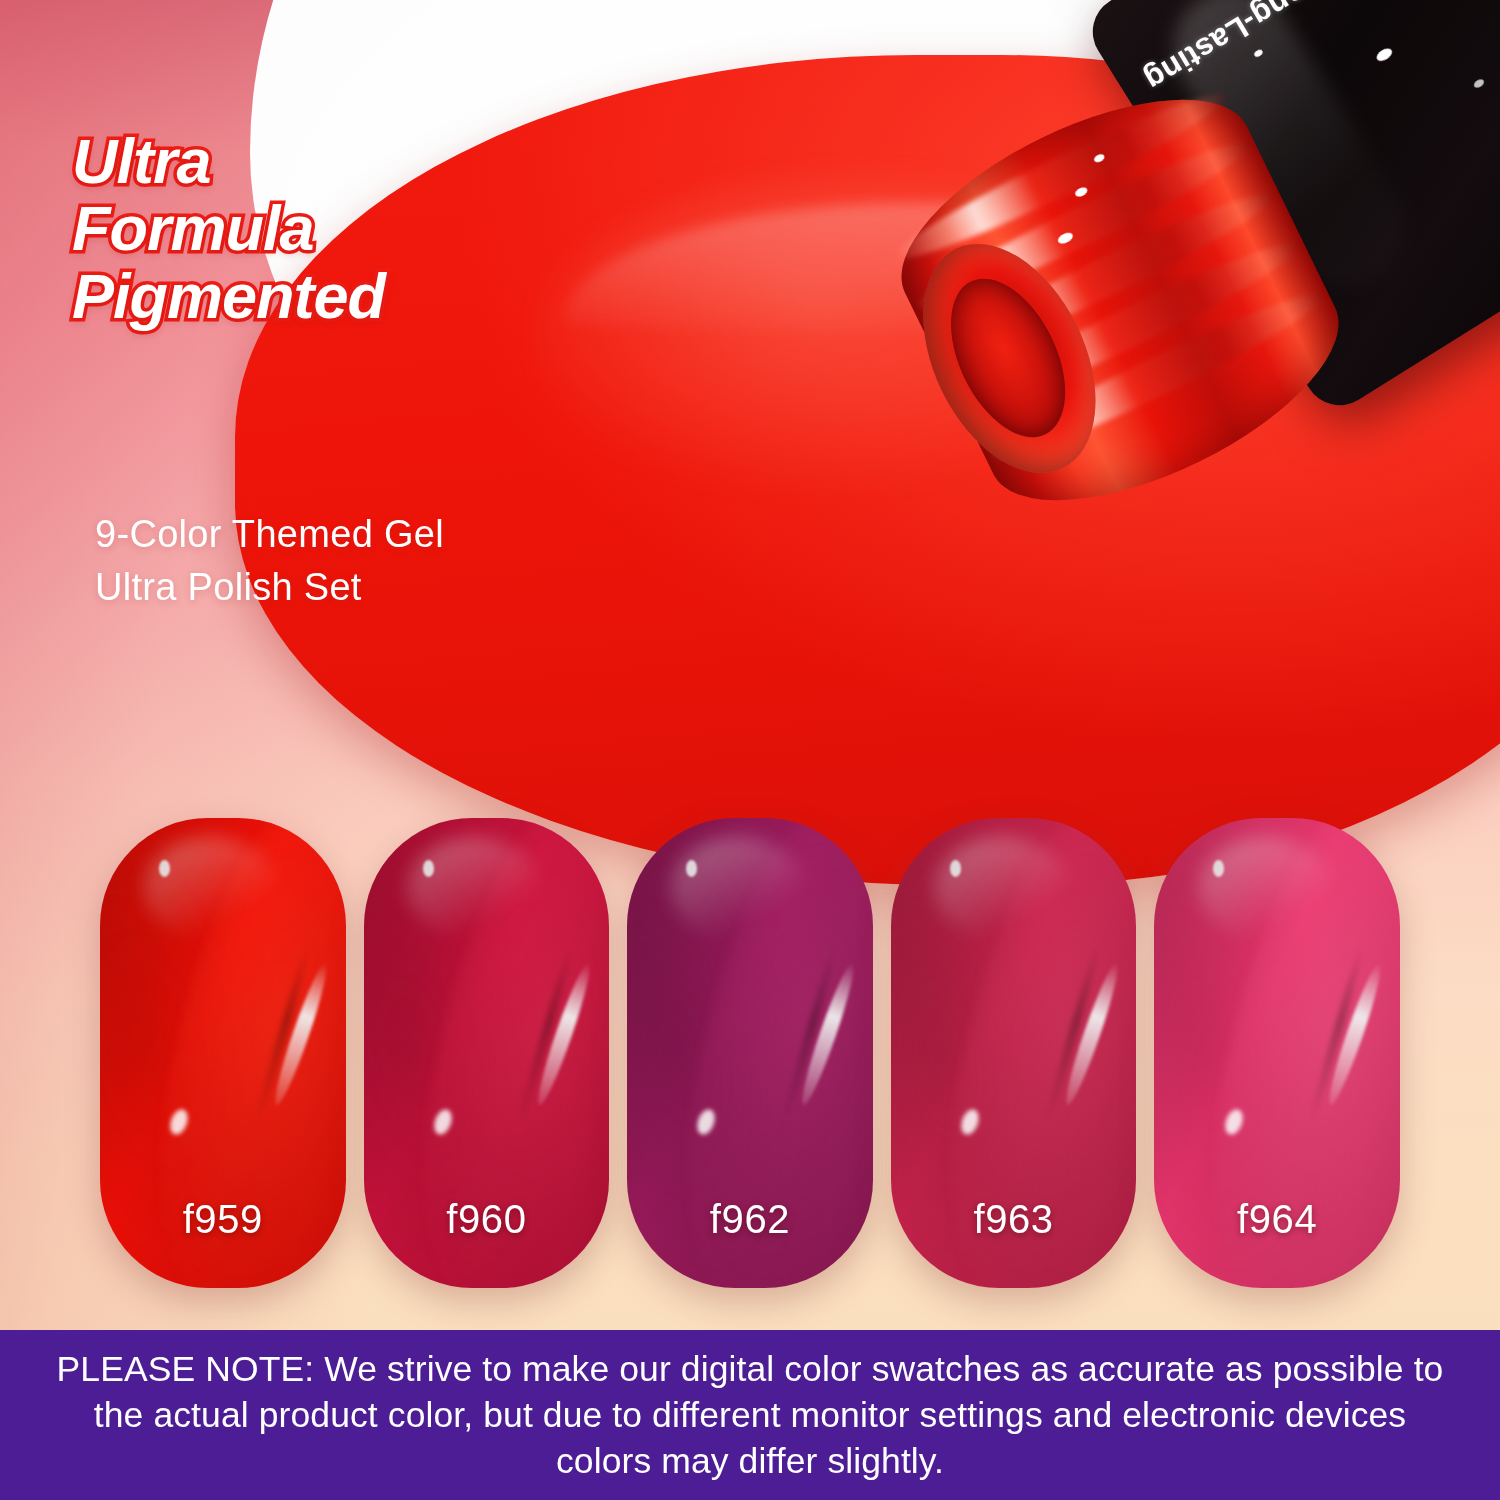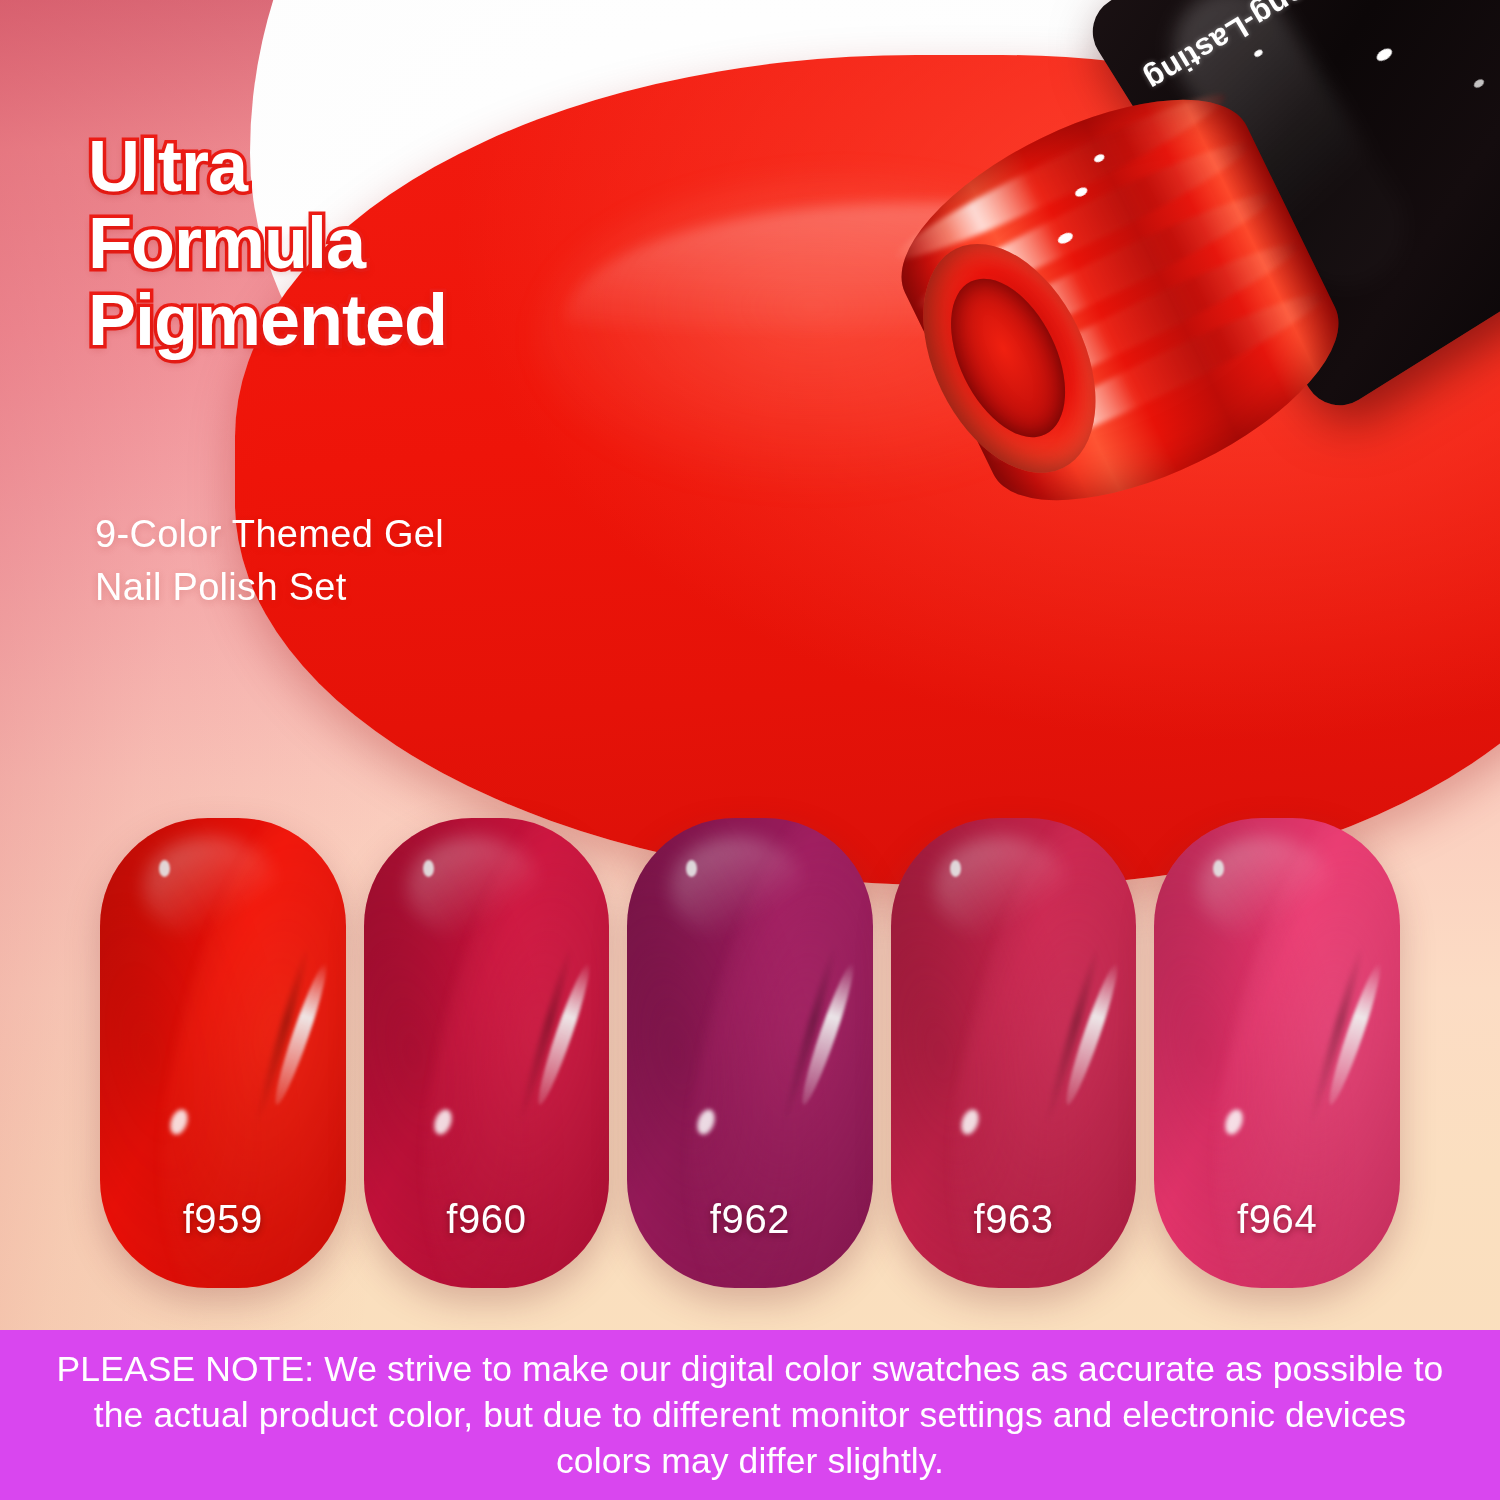--- a/index.html
+++ b/index.html
@@ -199,33 +199,34 @@
   .neck-spark {
     position: absolute;
     background: #fff;
     border-radius: 50%;
     filter: blur(0.5px);
   }
 
   
   .headline {
     position: absolute;
-    left: 88px;
+    left: 72px;
     top: 128px;
     width: 760px;
-    font-size: 72px;
+    font-size: 63px;
     line-height: 1.07;
     font-weight: 700;
     color: #ffffff;
     letter-spacing: -1px;
     -webkit-text-stroke: 7px #ee1d16;
     paint-order: stroke fill;
     text-shadow:
       0 0 1px #ee1d16,
       0 3px 9px rgba(170, 16, 12, 0.30);
+    font-style: italic;
   }
   .headline span { display: block; }
 
   
   .subtitle {
     position: absolute;
     left: 95px;
     top: 508px;
     width: 620px;
     font-size: 38px;
@@ -419,21 +420,21 @@
   </div>
 
   <div class="headline" style="color: rgb(255, 255, 255); -webkit-text-stroke: 7px rgb(238, 29, 22);">
     <span>Ultra</span>
     <span>Formula</span>
     <span>Pigmented</span>
   </div>
 
   <div class="subtitle" style="color: rgb(255, 255, 255);">
     <span>9-Color Themed Gel</span>
-    <span>Nail Polish Set</span>
+    <span>Ultra Polish Set</span>
   </div>
 
   <div class="swatch-row">
 
     <div class="swatch">
       <div class="swatch-base" style="background: linear-gradient(128deg, rgb(238, 16, 8) 0%, rgb(238, 16, 8) 52%, rgb(238, 16, 8) 100%);"></div>
       <div class="swatch-swirl" style="background: radial-gradient(rgb(194, 12, 6) 0%, rgba(0, 0, 0, 0) 72%);"></div>
       <div class="swatch-scurve" style="background: radial-gradient(at 40% 46%, rgb(255, 59, 34) 0%, rgba(0, 0, 0, 0) 70%);"></div>
       <div class="swatch-hl-top"></div>
       <div class="swatch-dot"></div>
@@ -497,17 +498,17 @@
       <div class="swatch-streak2"></div>
       <div class="swatch-streak"></div>
       <div class="swatch-dot2"></div>
       <div class="swatch-dot3"></div>
       <div class="swatch-shadein"></div>
       <div class="swatch-label">f964</div>
     </div>
 
   </div>
 
-  <div class="footer" style="background: #d946ef;">
+  <div class="footer" style="background: #4c1d95;">
     <div class="footer-text" style="color: rgb(255, 255, 255);">PLEASE NOTE: We strive to make our digital color swatches as accurate as possible to the actual product color, but due to different monitor settings and electronic devices colors may differ slightly.</div>
   </div>
 
 </div>
 
 </body></html>

